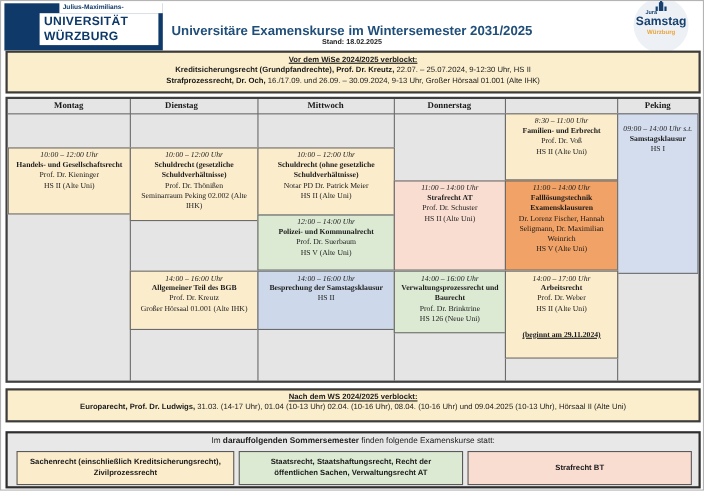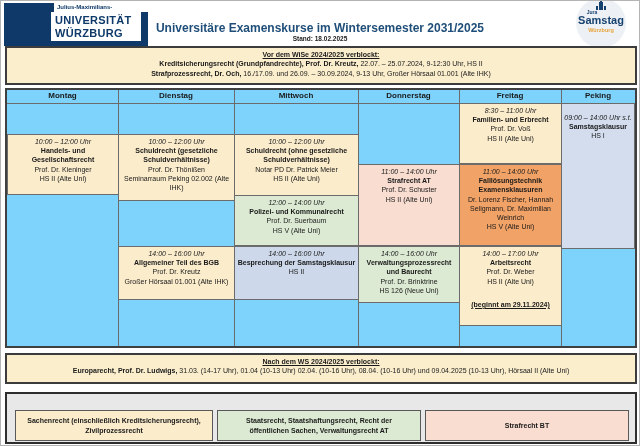--- a/index.html
+++ b/index.html
@@ -4,21 +4,21 @@
 <style>
   * { margin:0; padding:0; box-sizing:border-box; }
   body { font-family:"Liberation Sans", sans-serif; background:#fff; }
   .page { position:relative; width:640px; height:446px; background:#fff;
           border:1px solid #b4b4b4; overflow:hidden; color:#1a1a1a; }
 
   
   .jmu-logo { position:absolute; left:3px; top:2px; width:144px; height:43px; background:#0e3968; }
   .jmu-pre { position:absolute; left:50px; top:-1px; width:94px; height:10px; background:#fff;
              font-size:6px; line-height:10px; color:#0e3968; padding-left:3px; font-weight:bold; }
-  .jmu-white { position:absolute; left:47px; top:9px; width:90px; height:29px; background:#fff;
+  .jmu-white { position:absolute; left:32px; top:9px; width:108px; height:29px; background:#fff;
                padding:2px 17px 0 4px; }
   .jmu-white div { font-size:11px; font-weight:bold; color:#0e3968; line-height:1.15; letter-spacing:0.3px; }
   .page-title { position:absolute; left:0; top:20px; width:100%; text-align:center;
                 font-size:12px; font-weight:bold; color:#1f4e79; }
   .stand { position:absolute; left:0; top:34px; width:100%; text-align:center;
            font-size:6.5px; font-weight:bold; color:#1a1a1a; }
   .unirep { position:absolute; left:575px; top:-3px; width:50px; height:50px; border-radius:50%;
             background:#edf1f5; display:flex; flex-direction:column; align-items:center;
             justify-content:flex-start; padding-top:2px; }
   .unirep-jura { font-size:5px; font-weight:bold; color:#16406e; line-height:1; align-self:center; margin-right:18px; }
@@ -28,21 +28,21 @@
   
   .notice { position:absolute; left:4px; width:632px; background:#fbeecd; border:2px solid #3c3c3c;
             text-align:center; font-size:7px; line-height:1.35; padding-top:2px; }
   .notice-top { top:45px; height:39px; }
   .notice-bottom { top:352px; height:31px; }
   .notice .n-title { font-weight:bold; text-decoration:underline; }
   .notice .b { font-weight:bold; }
 
   
   .timetable { position:absolute; left:4px; top:87px; width:632px; height:260px;
-               border:2px solid #404040; background:#7dd3fc; }
+               border:2px solid #404040; background:#e5e5e5;font-family:Liberation Serif, serif; }
   .vline { position:absolute; top:0; bottom:0; width:1px; background:#6b6b6b; }
   .hline { position:absolute; left:0; right:0; height:1px; background:#6b6b6b; }
   .day-h { position:absolute; top:0; height:13px; line-height:12px; text-align:center;
            font-size:8px; font-weight:bold; }
   .cell { position:absolute; border:1px solid #6b6b6b; text-align:center; font-size:7px;
           line-height:1.32; padding:2px 2px; }
   .cell .time { font-style:italic; }
   .cell .title { font-weight:bold; }
   .cell .note { font-weight:bold; text-decoration:underline; margin-top:14px; }
   .cream { background:#fbeccc; }
@@ -95,24 +95,23 @@
 
   <div class="timetable">
     <div class="vline" style="left:111px"></div>
     <div class="vline" style="left:227px"></div>
     <div class="vline" style="left:351px"></div>
     <div class="vline" style="left:452px"></div>
     <div class="vline" style="left:554px"></div>
     <div class="hline" style="top:13px"></div>
 
     <div class="day-h" style="left:0;width:111px">Montag</div>
-    <div class="day-h" style="left:111px;width:116px">Dienstag</div>
+    <div class="day-h" style="left:100px;width:116px">Dienstag</div>
     <div class="day-h" style="left:351px;width:101px">Donnerstag</div>
     <div class="day-h" style="left:227px;width:124px">Mittwoch</div>
-    <div class="day-h" style="left:452px;width:102px">Freitag</div>
     <div class="day-h" style="left:554px;width:74px">Peking</div>
 
     <div class="cell cream" style="left:0;top:44px;width:112px;height:61px">
       <div class="line time">10:00 – 12:00 Uhr</div>
       <div class="line title">Handels- und Gesellschaftsrecht</div>
       <div class="line">Prof. Dr. Kieninger</div>
       <div class="line">HS II (Alte Uni)</div>
     </div>
 
     <div class="cell cream" style="left:111px;top:44px;width:117px;height:67px">
@@ -191,18 +190,19 @@
       <div class="line note">(beginnt am 29.11.2024)</div>
     </div>
   </div>
 
   <div class="notice notice-bottom">
     <div class="n-title">Nach dem WS 2024/2025 verblockt:</div>
     <div class="notice-line"><span class="b">Europarecht, Prof. Dr. Ludwigs,</span><span> 31.03. (14-17 Uhr), 01.04 (10-13 Uhr) 02.04. (10-16 Uhr), 08.04. (10-16 Uhr) und 09.04.2025 (10-13 Uhr), Hörsaal II (Alte Uni)</span></div>
   </div>
 
   <div class="footer">
+    <div class="footer-heading"><span>Im </span><span class="b">darauffolgenden Sommersemester</span><span> finden folgende Examenskurse statt:</span></div>
     <div class="sem-box cream" style="left:8px;width:198px">Sachenrecht (einschließlich Kreditsicherungsrecht), Zivilprozessrecht</div>
     <div class="sem-box green" style="left:210px;width:204px">Staatsrecht, Staatshaftungsrecht, Recht der öffentlichen Sachen, Verwaltungsrecht AT</div>
     <div class="sem-box salmon" style="left:418px;width:204px">Strafrecht BT</div>
   </div>
 
 </div>
 
 </body></html>

